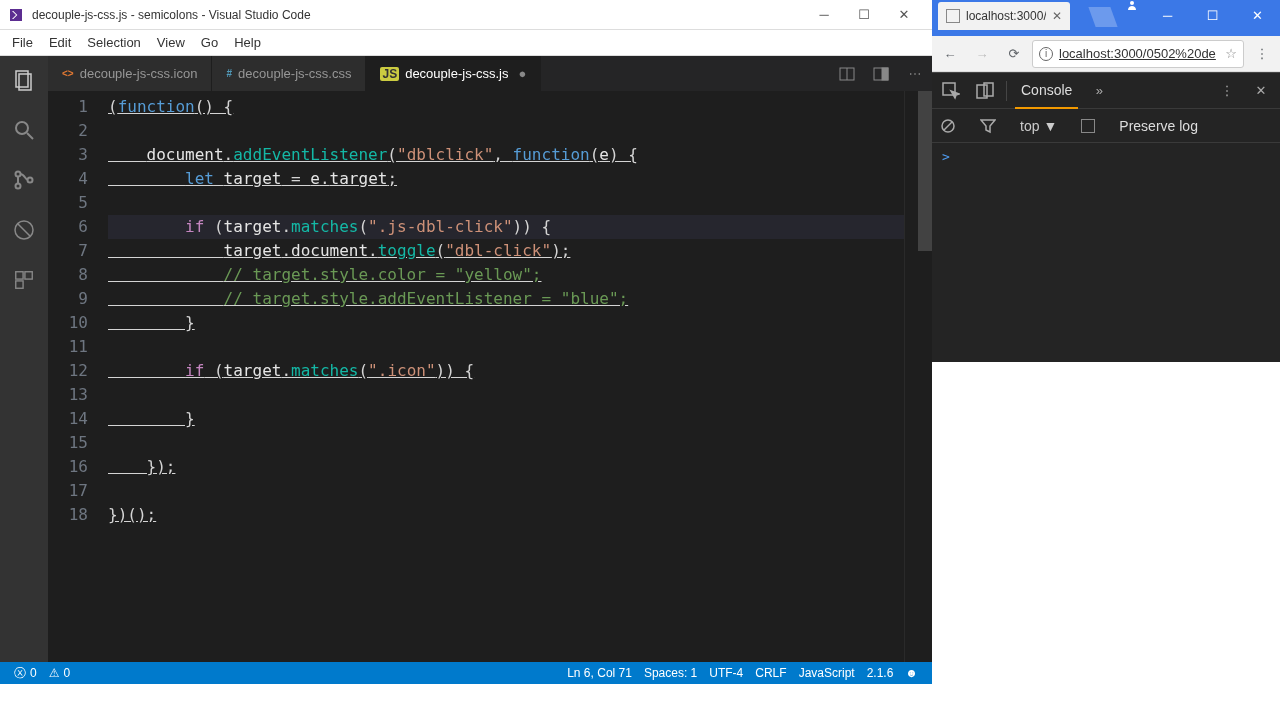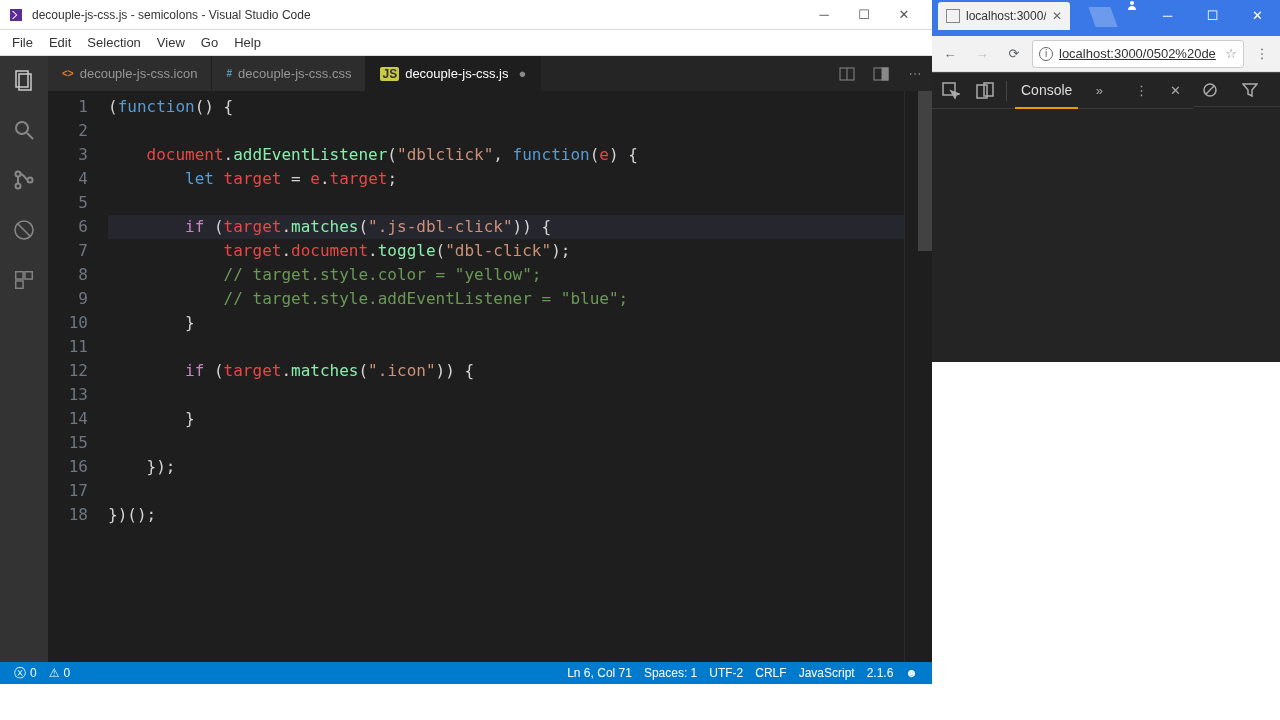--- a/index.html
+++ b/index.html
@@ -20,25 +20,25 @@
 .tab.active { background: #1e1e1e; color: #fff; }
 .tab .lang { font-size: 10px; font-weight: bold; }
 .tab .lang-html { color: #e37933; }
 .tab .lang-css { color: #519aba; }
 .tab .lang-js { color: #cbcb41; background: #cbcb41; color:#333; padding:0 2px; border-radius:2px; font-size:12px;}
 .tab .close { color: #888; margin-left: 4px; }
 .tabs .spacer { flex: 1; }
 .tabs .tabact { width: 34px; display: flex; align-items: center; justify-content: center; color: #888; }
 .code { flex: 1; display: flex; font-family: Consolas, monospace; font-size: 16px; line-height: 24px; overflow: hidden; }
 .gutter { width: 60px; text-align: right; color: #6e7681; padding-right: 20px; padding-top: 4px; user-select: none; }
-.codetext { flex: 1; padding-top: 4px; white-space: pre; color: #d4d4d4; }
-.tk-y { color: #86efac; }
+.codetext { flex: 1; padding-top: 4px; white-space: pre; color: #d4d4d4; text-decoration: underline; }
+.tk-y { color: #14b8a6; }
 .tk-b { color: #569cd6; }
 .tk-p { color: #c586c0; }
-.tk-v { color: #ef4444; text-align: right; }
+.tk-v { color: #e5e5e5; text-align: right; }
 .tk-s { color: #ce9178; }
 .tk-c { color: #6a9955; }
 .hl-line { background: rgba(40,40,50,0.8); display: inline-block; width: 100%; }
 .minimap { width: 14px; background: #1e1e1e; border-left: 1px solid #2a2a2a; }
 .scrollbar-track { width: 14px; background: #1e1e1e; position: relative; }
 .scroll-thumb { position: absolute; top: 0; left: 0; width: 14px; height: 160px; background: rgba(121,121,121,0.4); }
 .statusbar { height: 22px; background: #007acc; color: #fff; display: flex; align-items: center; font-size: 12px; padding: 0 8px; }
 .statusbar .sitem { padding: 0 6px; display: flex; align-items: center; gap: 4px; }
 .statusbar .spacer { flex: 1; }
 
@@ -57,21 +57,21 @@
 .addr { flex: 1; height: 28px; border: 1px solid #ccc; border-radius: 3px; background: #fff; display: flex; align-items: center; padding: 0 6px; font-size: 13px; color: #333; gap: 6px; }
 .addr .info { width:14px; height:14px; border:1px solid #666; border-radius:50%; font-size:10px; display:flex; align-items:center; justify-content:center; color:#666;}
 .addr .star { color: #888; }
 .page { flex: 1; background: #fff; padding: 24px; overflow: hidden; position: relative; }
 .graybox { background: #b8b8b8; width: 252px; height: 250px; padding: 4px 2px; }
 .graybox h1 { font-size: 32px; font-weight: normal; font-family: "Times New Roman", serif; margin-bottom: 8px; }
 .graybox p { font-size: 14px; font-family: "Times New Roman", serif; }
 .caret { display: inline-block; width: 1px; height: 16px; background: #1a73e8; vertical-align: middle; margin: 0 1px; }
 .cursor { position: absolute; left: 110px; top: 160px; font-size: 16px; color: #000; }
 
-.devtools { height: 290px; background: #242424; color: #ddd; display: flex; flex-direction: row; border-top: 1px solid #454545; }
+.devtools { height: 290px; background: #242424; color: #ddd; display: flex; flex-direction: column; border-top: 1px solid #454545; }
 .dt-tabs { height: 36px; display: flex; align-items: center; padding: 0 6px; gap: 8px; border-bottom: 1px solid #3a3a3a; }
 .dt-tabs .dticon { width: 26px; height: 26px; display: flex; align-items: center; justify-content: center; color: #aaa; }
 .dt-tabs .dttab { padding: 0 6px; font-size: 14px; color: #ddd; border-bottom: 2px solid #f29900; height: 36px; display: flex; align-items: center; }
 .dt-tabs .spacer { flex: 1; }
 .dt-toolbar { height: 34px; display: flex; align-items: center; padding: 0 8px; gap: 24px; border-bottom: 1px solid #3a3a3a; font-size: 14px; }
 .dt-toolbar .sel { display: flex; align-items: center; gap: 4px; color: #ccc; }
 .dt-toolbar .cb { width: 14px; height: 14px; border: 1px solid #888; }
 .dt-console { flex: 1; padding: 6px 10px; font-family: Consolas, monospace; font-size: 13px; color: #4f9cf0; }
 svg { display: block; }
 </style>
@@ -195,21 +195,21 @@
         <span>ⓧ</span>
         <span>0</span>
       </div>
     <div class="sitem">
         <span>⚠</span>
         <span>0</span>
       </div>
     <div class="spacer"></div>
     <div class="sitem">Ln 6, Col 71</div>
     <div class="sitem">Spaces: 1</div>
-    <div class="sitem">UTF-2</div>
+    <div class="sitem">UTF-4</div>
     <div class="sitem">CRLF</div>
     <div class="sitem">JavaScript</div>
     <div class="sitem">2.1.6</div>
     <div class="sitem">☻</div>
   </div>
 </div>
 
 <div class="chrome">
   <div class="chrome-titlebar">
     <div style="flex:1; position:relative; height:30px;">

